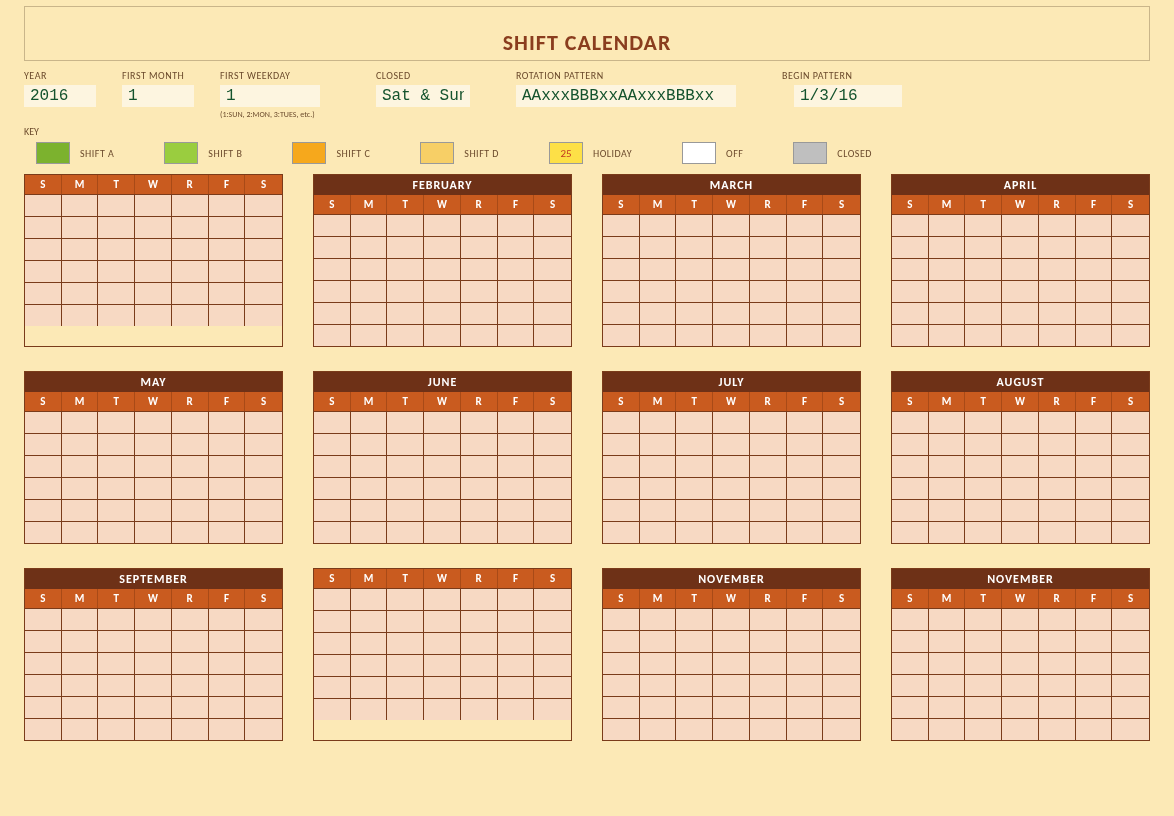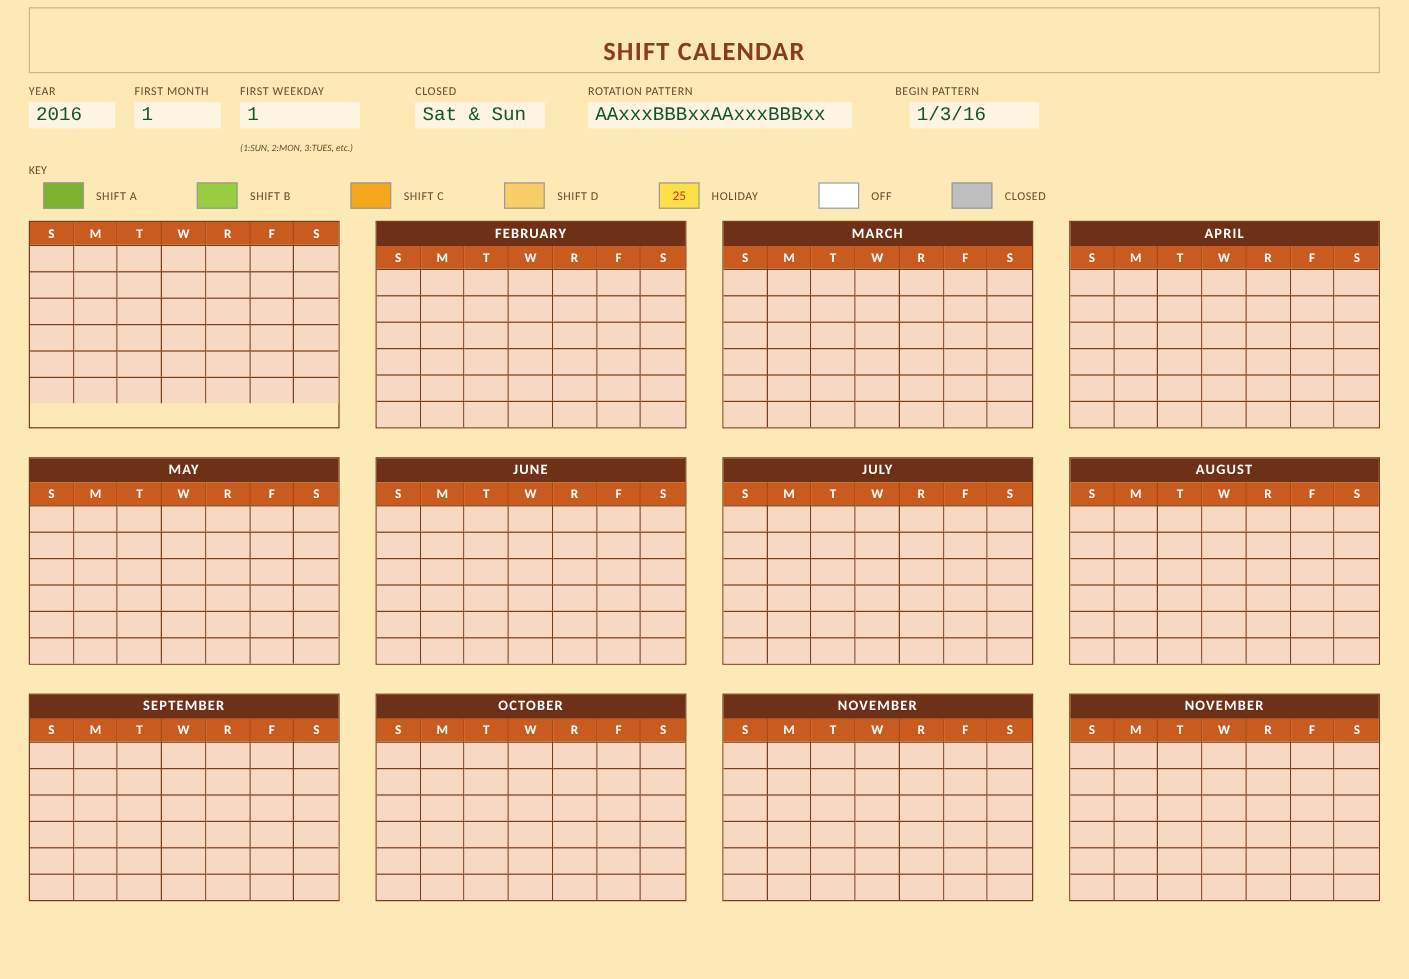--- a/index.html
+++ b/index.html
@@ -18,44 +18,43 @@
     margin-bottom: 8px;
   }
   .title-bar h1 {
     font-size: 22px;
     letter-spacing: 1px;
     font-weight: 600;
     color: #8a3d1e;
   }
   .controls {
     display: flex;
-    gap: 16px;
+    gap: 26px;
     margin-bottom: 2px;
   }
   .ctrl { display: flex; flex-direction: column; }
   .ctrl label {
     font-size: 10px;
     letter-spacing: 0.5px;
     color: #6b4a2c;
     margin-bottom: 3px;
   }
   .ctrl input {
     background: #fdf5e0;
     border: none;
     height: 22px;
     padding: 0 6px;
     font-size: 16px;
     font-family: Liberation Mono, monospace;
     color: #14532d;
   }
   .hint {
     font-size: 8px;
-    font-style: italic;
     color: #6b4a2c;
-    margin-top: 12px;
+    margin-top: 2px;
   }
   .key-section { margin-top: 6px; margin-bottom: 10px; }
   .key-label { font-size: 10px; color: #6b4a2c; margin-bottom: 4px; display:block;}
   .key-row { display: flex; align-items: center; gap: 10px; flex-wrap: wrap; }
   .key-item { display: flex; align-items: center; gap: 10px; margin-right: 28px; padding-left: 12px; }
   .swatch {
     width: 34px; height: 22px;
     border: 1px solid #999;
     display: flex; align-items: center; justify-content: center;
     font-size: 11px;
@@ -117,21 +116,21 @@
     <label>FIRST MONTH</label>
     <input style="width: 72px;" value="1">
   </div>
   <div class="ctrl">
     <label>FIRST WEEKDAY</label>
     <input style="width: 100px;" value="1">
     <span class="hint">(1:SUN, 2:MON, 3:TUES, etc.)</span>
   </div>
   <div class="ctrl" style="margin-left:30px">
     <label>CLOSED</label>
-    <input style="width: 108px;" value="Sat &amp; Sun">
+    <input style="width: 94px;" value="Sat &amp; Sun">
   </div>
   <div class="ctrl" style="margin-left:20px">
     <label>ROTATION PATTERN</label>
     <input style="width: 220px;" value="AAxxxBBBxxAAxxxBBBxx">
   </div>
   <div class="ctrl" style="margin-left:20px">
     <label>BEGIN PATTERN</label>
     <input style="width: 108px; margin-left: 12px;" value="1/3/16">
   </div>
 </div>
@@ -758,21 +757,20 @@
         <div class="cell"></div>
         <div class="cell"></div>
         <div class="cell"></div>
         <div class="cell"></div>
         <div class="cell"></div>
         <div class="cell"></div>
         <div class="cell"></div>
       </div>
     </div>
     <div class="month">
-      <div class="month-name">OCTOBER</div>
       <div class="dow-row">
         <div class="dow">S</div>
         <div class="dow">M</div>
         <div class="dow">T</div>
         <div class="dow">W</div>
         <div class="dow">R</div>
         <div class="dow">F</div>
         <div class="dow">S</div>
       </div>
       <div class="week-row">

